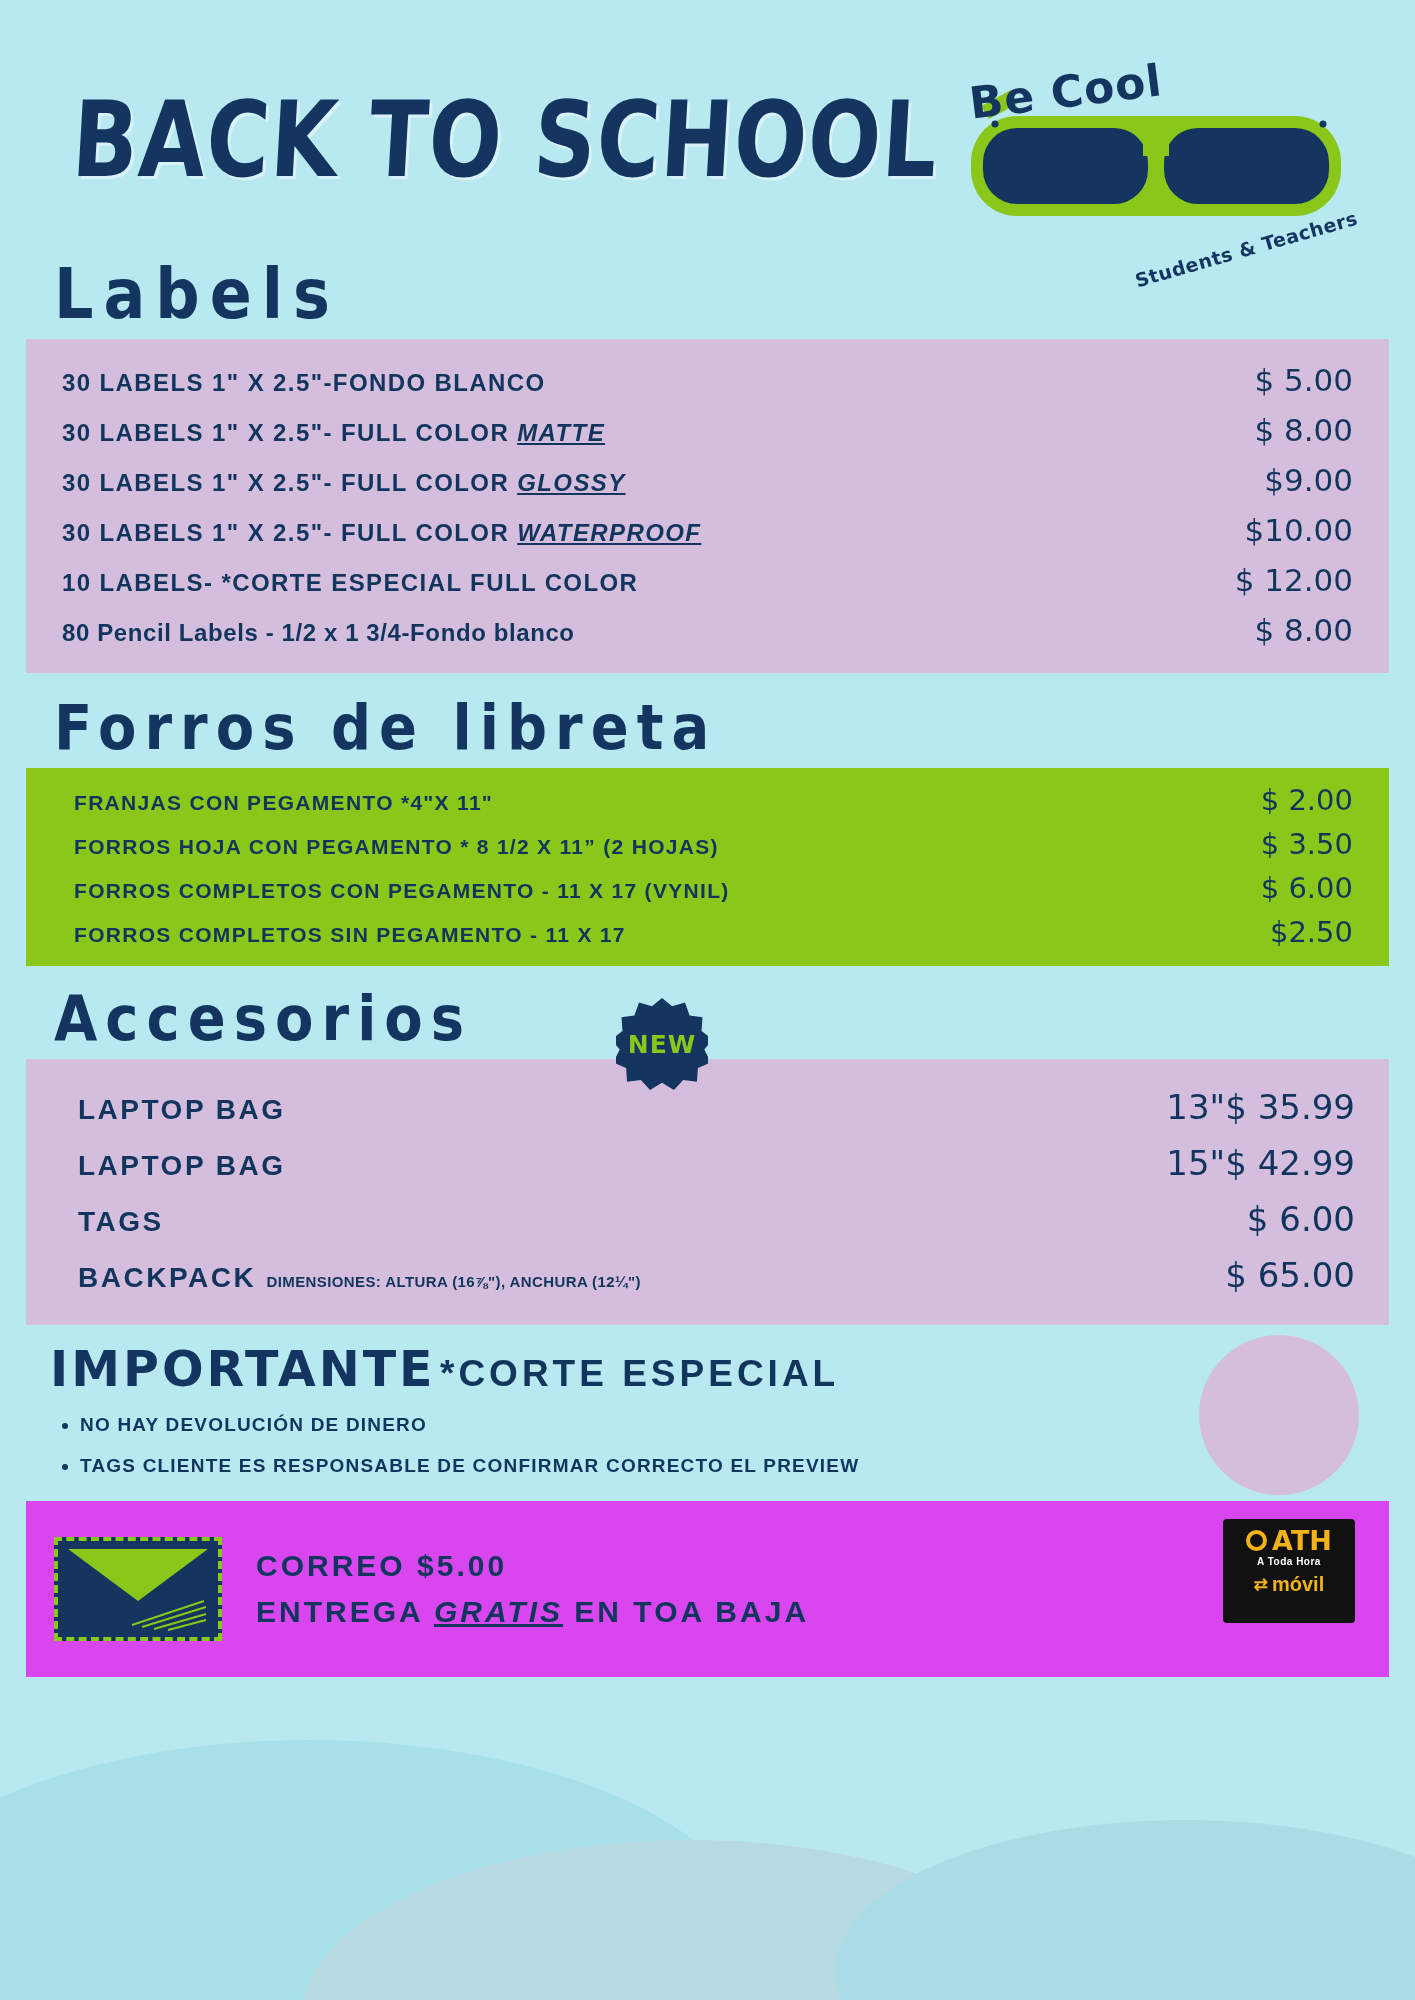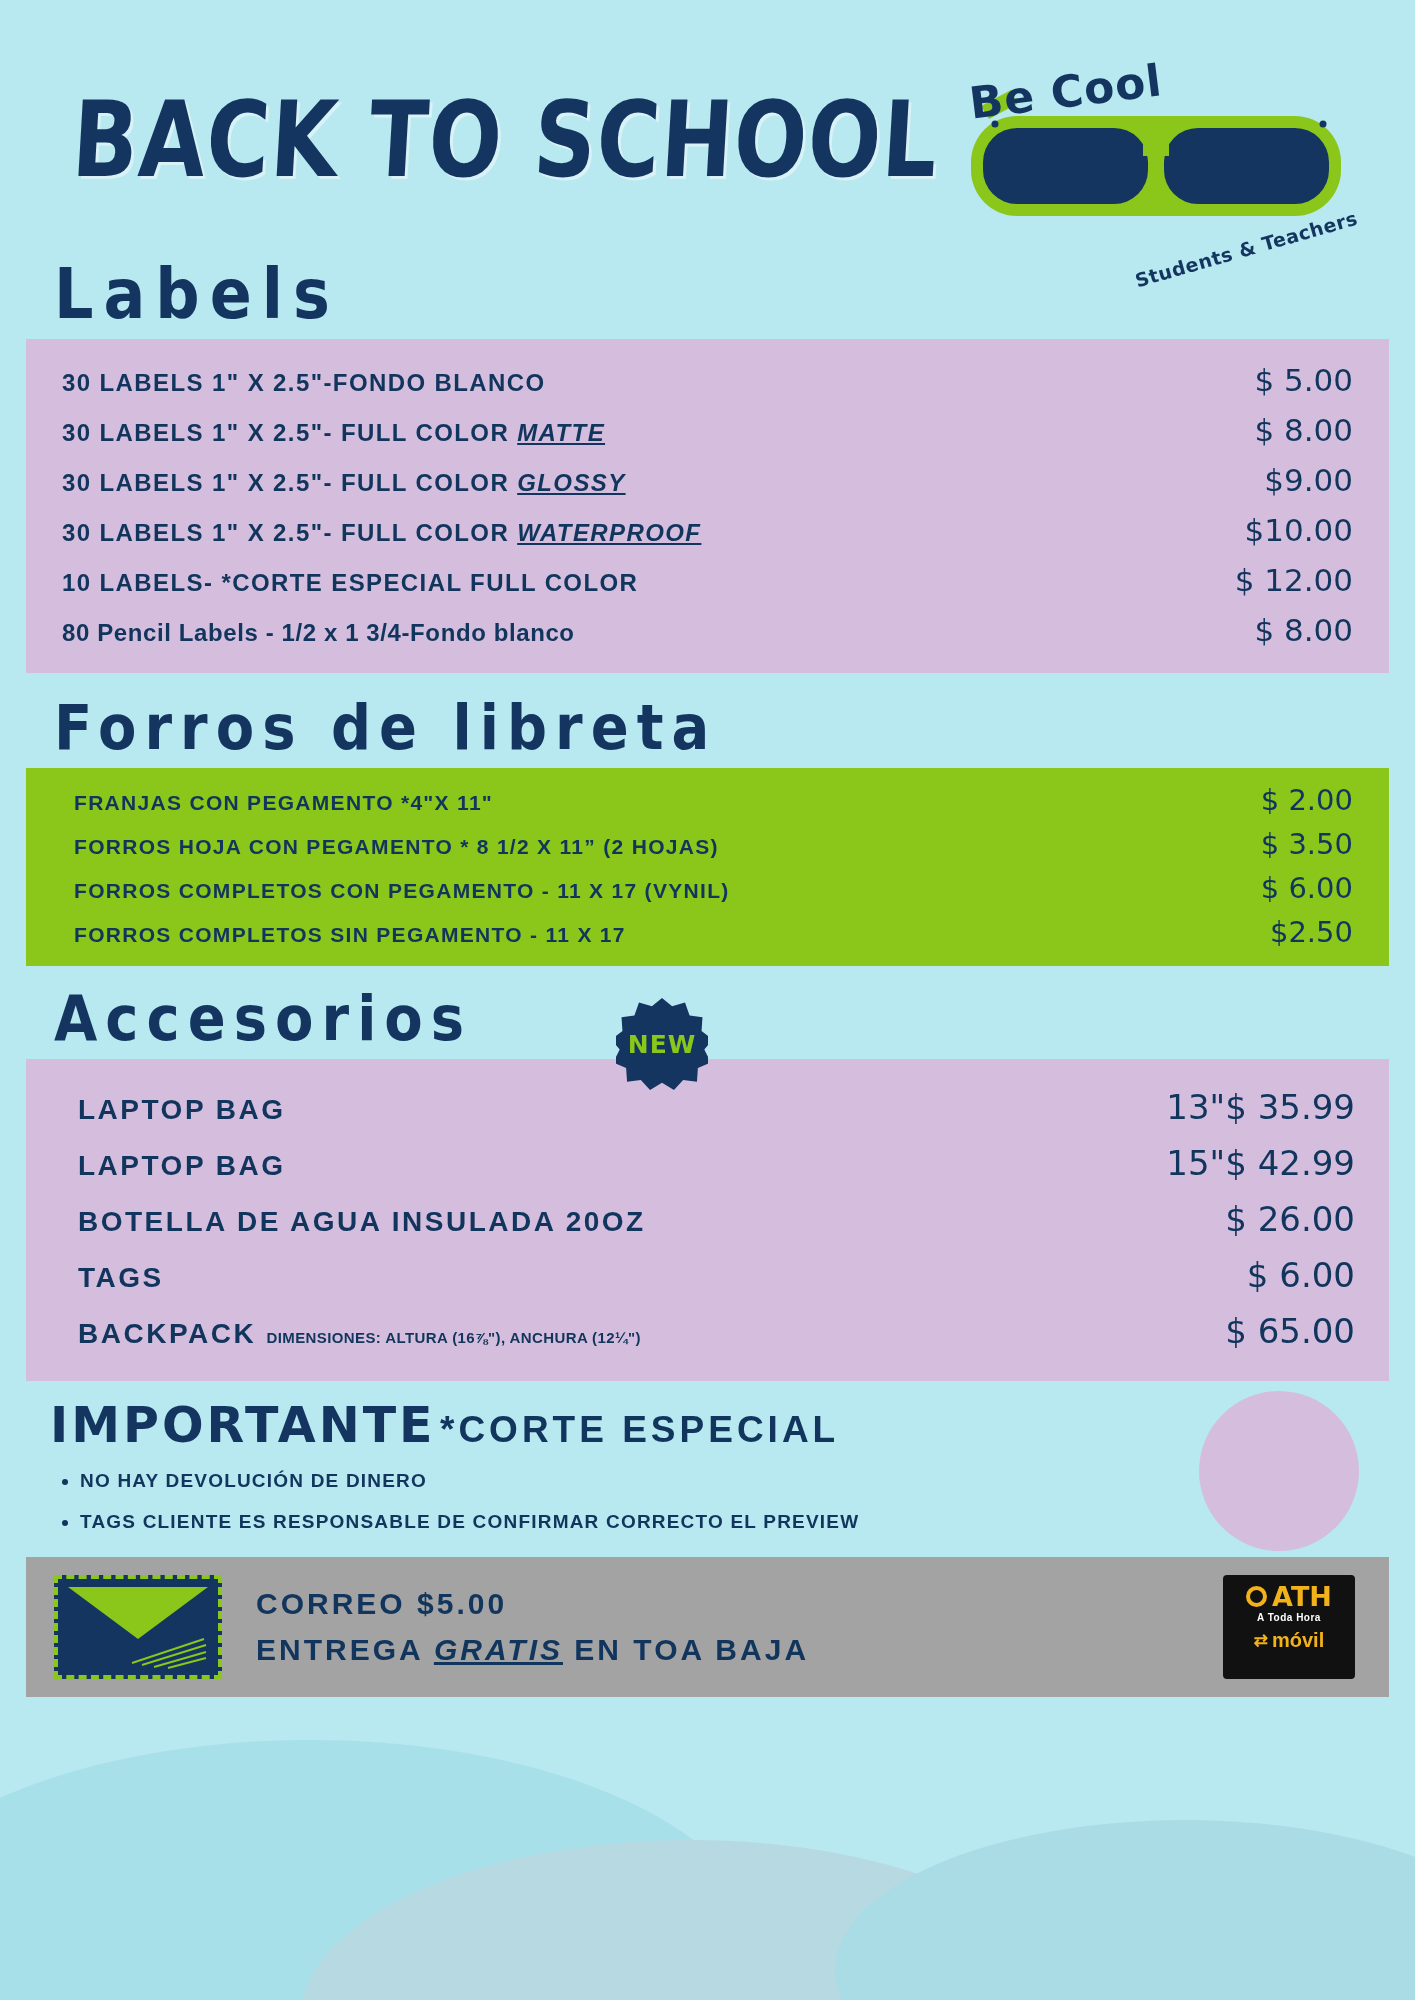--- a/index.html
+++ b/index.html
@@ -94,21 +94,21 @@
     font-family:"DejaVu Sans", sans-serif; font-size:49px; font-weight:bold; letter-spacing:3px;
     color:#13355f; display:inline-block; position:relative; z-index:1;
   }
   .corte { display:inline-block; font-size:37px; font-weight:bold; letter-spacing:4px; position:relative; z-index:1; }
   .bullets { margin-top: 8px; position:relative; z-index:1; }
   .bullets li { font-size: 19px; font-weight:bold; letter-spacing:1.2px; line-height:1.45;margin-top:13px; }
   .bullets { padding-left: 30px; margin-bottom:0; }
 
   
   .footer {
-    margin-top: 22px; background:#a3a3a3; height: 140px; display:flex; align-items:center;
+    margin-top: 22px; background:#d946ef; height: 176px; display:flex; align-items:center;
     padding: 0 28px; position:relative;
   }
   .env { width: 168px; height: 104px; position:relative; flex:none; }
   .env .outer { position:absolute; inset:0; background:#13355f; border:4px dashed #8ac71a; }
   .env .flap {
     position:absolute; left:14px; top:12px; width: 140px; height: 74px;
     background:#8ac71a; clip-path: polygon(0 0, 100% 0, 50% 70%);
   }
   .env .lines { position:absolute; right:14px; bottom:10px; width:80px; height:36px; }
   .foot-text { margin-left: 34px; }
@@ -208,24 +208,20 @@
   <div class="panel purple acc">
     <div class="row">
       <div class="desc">LAPTOP BAG</div>
       <div class="price">13"$ 35.99</div>
     </div>
     <div class="row">
       <div class="desc">LAPTOP BAG</div>
       <div class="price">15"$ 42.99</div>
     </div>
     <div class="row">
-      <div class="desc">BOTELLA DE AGUA INSULADA 20OZ</div>
-      <div class="price">$ 26.00</div>
-    </div>
-    <div class="row">
       <div class="desc">TAGS</div>
       <div class="price">$ 6.00</div>
     </div>
     <div class="row">
       <div class="desc">
         <span>BACKPACK</span>
         <span class="dims">DIMENSIONES: ALTURA (16⅞"), ANCHURA (12¼")</span>
       </div>
       <div class="price">$ 65.00</div>
     </div>

